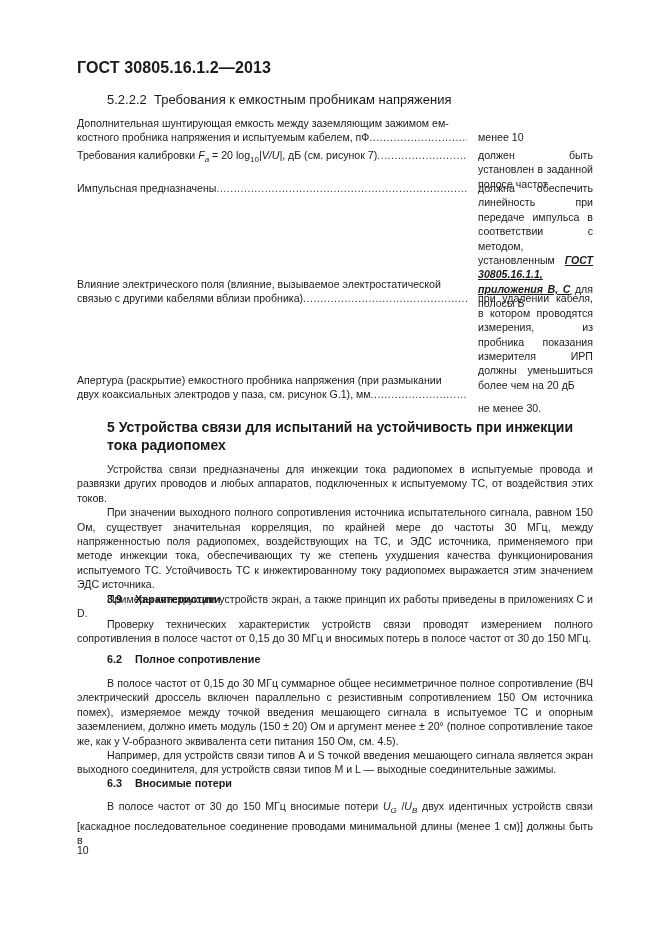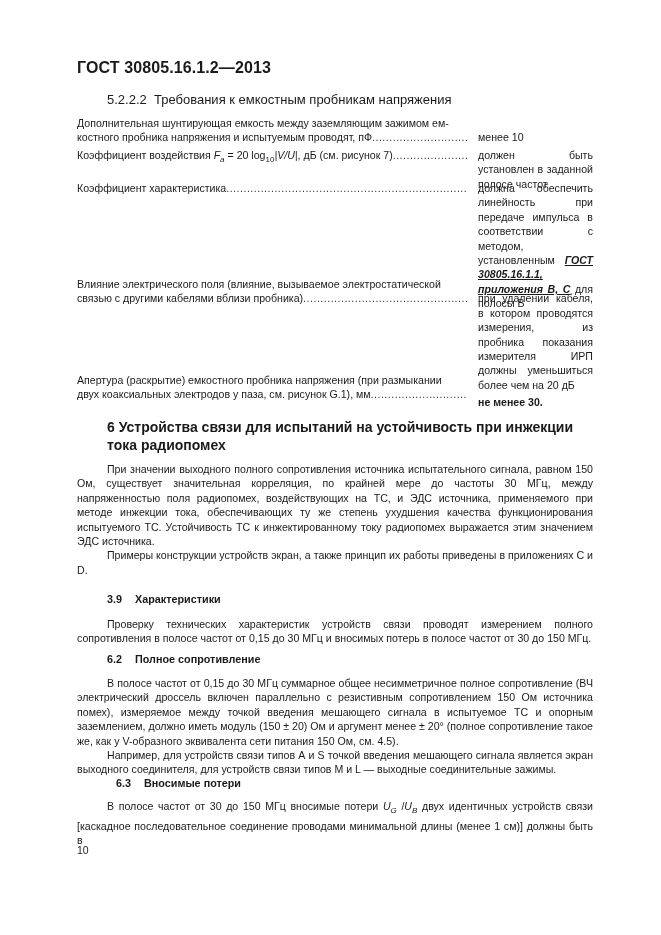--- a/index.html
+++ b/index.html
@@ -36,41 +36,41 @@
 
   <div class="sub">
     <span>5.2.2.2</span>&nbsp;
     <span>Требования к емкостным пробникам напряжения</span>
   </div>
 
   <div class="spec" style="top:116px;">
     <div class="l">
       <div>Дополнительная шунтирующая емкость между заземляющим зажимом ем-</div>
       <div class="lead">
-          <span class="t">костного пробника напряжения и испытуемым проводят, пФ</span>
+          <span class="t">костного пробника напряжения и испытуемым кабелем, пФ</span>
           <span class="dots"></span>
         </div>
     </div>
     <div class="r" style="top:14.4px;">менее 10</div>
   </div>
 
   <div class="spec" style="top:148px;">
     <div class="l">
       <div class="lead">
-          <span class="t"><span>Коэффициент воздействия </span><span class="it">F</span><sub class="it" style="font-size:8px;">a</sub><span> = 20 log</span><sub style="font-size:8px;">10</sub><span class="it">|V/U|</span><span>, дБ (см. рисунок 7)</span></span>
+          <span class="t"><span>Требования калибровки </span><span class="it">F</span><sub class="it" style="font-size:8px;">a</sub><span> = 20 log</span><sub style="font-size:8px;">10</sub><span class="it">|V/U|</span><span>, дБ (см. рисунок 7)</span></span>
           <span class="dots"></span>
         </div>
     </div>
     <div class="r">должен быть установлен в заданной полосе частот</div>
   </div>
 
   <div class="spec" style="top:181px;">
     <div class="l">
       <div class="lead">
-          <span class="t">Коэффициент характеристика</span>
+          <span class="t">Импульсная предназначены</span>
           <span class="dots"></span>
         </div>
     </div>
     <div class="r"><span>должна обеспечить линейность при передаче импульса в соответствии с методом, установленным </span><span class="bi">ГОСТ 30805.16.1.1, приложения В, С</span><span> для полосы В</span></div>
   </div>
 
   <div class="spec" style="top:277px;">
     <div class="l">
       <div>Влияние электрического поля (влияние, вызываемое электростатической</div>
       <div class="lead">
@@ -82,46 +82,47 @@
   </div>
 
   <div class="spec" style="top:373px;">
     <div class="l">
       <div>Апертура (раскрытие) емкостного пробника напряжения (при размыкании</div>
       <div class="lead">
           <span class="t">двух коаксиальных электродов у паза, см. рисунок G.1), мм</span>
           <span class="dots"></span>
         </div>
     </div>
-    <div class="r" style="top:22px;font-weight:bold;">не менее 30.</div>
+    <div class="r" style="top:28px;">не менее 30.</div>
   </div>
 
-  <div class="h1">6  Устройства связи для испытаний на устойчивость при инжекции тока радиопомех</div>
+  <div class="h1">5  Устройства связи для испытаний на устойчивость при инжекции тока радиопомех</div>
 
   <div class="para" style="top:462px;">
+    <p>Устройства связи предназначены для инжекции тока радиопомех в испытуемые провода и развязки других проводов и любых аппаратов, подключенных к испытуемому ТС, от воздействия этих токов.</p>
     <p>При значении выходного полного сопротивления источника испытательного сигнала, равном 150 Ом, существует значительная корреляция, по крайней мере до частоты 30 МГц, между напряженностью поля радиопомех, воздействующих на ТС, и ЭДС источника, применяемого при методе инжекции тока, обеспечивающих ту же степень ухудшения качества функционирования испытуемого ТС. Устойчивость ТС к инжектированному току радиопомех выражается этим значением ЭДС источника.</p>
     <p>Примеры конструкции устройств экран, а также принцип их работы приведены в приложениях С и D.</p>
   </div>
 
   <div class="h2" style="top:592px;">
     <span class="num">3.9</span><span>Характеристики</span>
   </div>
   <div class="para" style="top:617px;">
     <p>Проверку технических характеристик устройств связи проводят измерением полного сопротивления в полосе частот от 0,15 до 30 МГц и вносимых потерь в полосе частот от 30 до 150 МГц.</p>
   </div>
 
   <div class="h2" style="top:652px;">
     <span class="num">6.2</span><span>Полное сопротивление</span>
   </div>
   <div class="para" style="top:676px;">
     <p>В полосе частот от 0,15 до 30 МГц суммарное общее несимметричное полное сопротивление (ВЧ электрический дроссель включен параллельно с резистивным сопротивлением 150 Ом источника помех), измеряемое между точкой введения мешающего сигнала в испытуемое ТС и опорным заземлением, должно иметь модуль (150 ± 20) Ом и аргумент менее ± 20° (полное сопротивление такое же, как у V-образного эквивалента сети питания 150 Ом, см. 4.5).</p>
     <p>Например, для устройств связи типов А и S точкой введения мешающего сигнала является экран выходного соединителя, для устройств связи типов М и L — выходные соединительные зажимы.</p>
   </div>
 
-  <div class="h2" style="top:776px;margin-left:9px;">
+  <div class="h2" style="top:776px;">
     <span class="num">6.3</span><span>Вносимые потери</span>
   </div>
   <div class="para" style="top:799px;">
     <p><span>В полосе частот от 30 до 150 МГц вносимые потери </span><span class="it">U</span><sub class="it" style="font-size:8px;">G</sub><span> /</span><span class="it">U</span><sub class="it" style="font-size:8px;">B</sub><span> двух идентичных устройств связи [каскадное последовательное соединение проводами минимальной длины (менее 1 см)] должны быть в</span></p>
   </div>
 
   <div class="pn">10</div>
 </div>
 
 </body></html>

